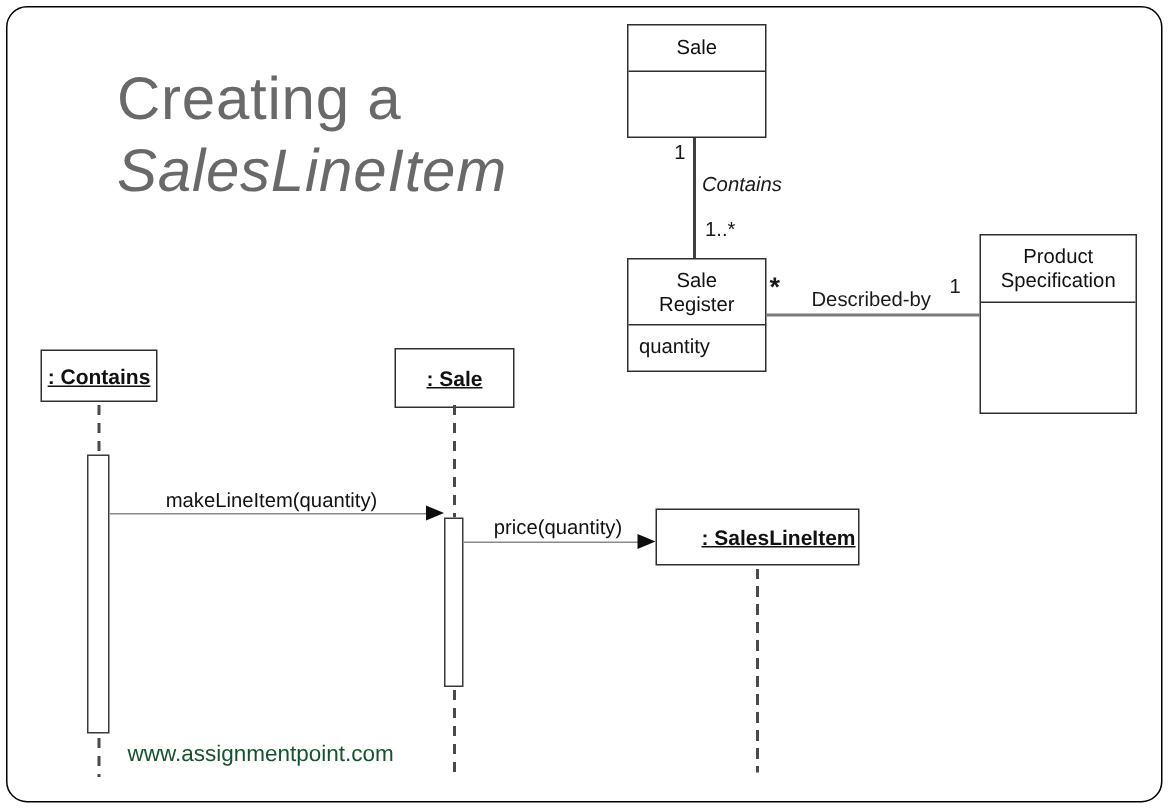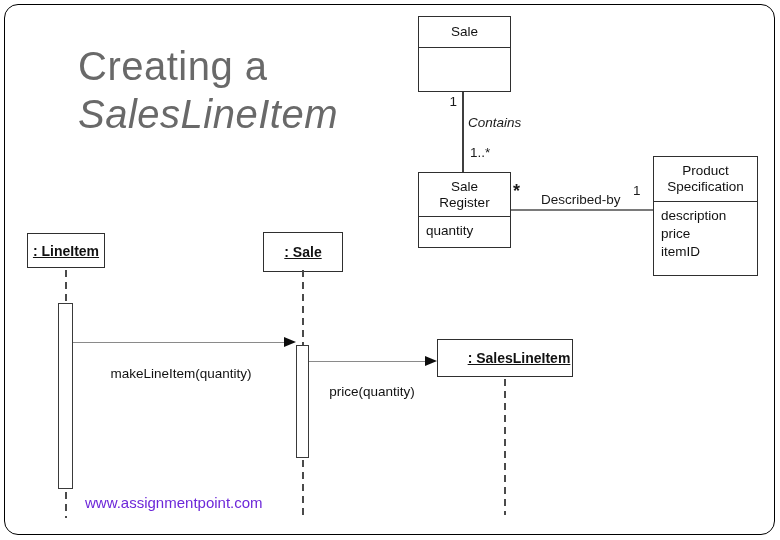--- a/index.html
+++ b/index.html
@@ -58,25 +58,25 @@
     position: absolute; background: #fff; border: 1.2px solid #3a3a3a;
   }
   .msgline { position: absolute; height: 1.3px; background: #8a8a8a; }
   .arrowhead {
     position: absolute; width: 0; height: 0;
     border-top: 5.5px solid transparent;
     border-bottom: 5.5px solid transparent;
     border-left: 12px solid #0d0d0d;
   }
   .msglabel {
-    position: absolute; font-size: 13.5px; text-align: center; white-space: nowrap; margin-top: 40px;
+    position: absolute; font-size: 13.5px; text-align: center; white-space: nowrap;
   }
   .footer {
     position: absolute; left: 85px; top: 494px;
-    font-size: 15px; color: #6d28d9;
+    font-size: 15px; color: #14532d;
   }
   .star { font-size: 18px; font-weight: bold; }
 </style>
 </head>
 <body>
 
 <div class="slide-border"></div>
 
 <div class="title">
   <div class="line1">Creating a</div>
@@ -107,29 +107,24 @@
 <div class="lbl star" style="left:513px; top:181px;">*</div>
 <div class="hline" style="left:511px; top:209px; width:142px;"></div>
 <div class="lbl" style="left:541px; top:192px;">Described-by</div>
 <div class="lbl" style="left:633px; top:183px;">1</div>
 
 <div class="cls" style="left:653px; top:156px; width:105px; height:120px;">
   <div class="head" style="height:45px;">
     <div>Product</div>
     <div>Specification</div>
   </div>
-  <div class="attrs">
-    <div>description</div>
-    <div>price</div>
-    <div>itemID</div>
-  </div>
 </div>
 
 <div class="obj" style="left:27px; top:233px; width:78px; height:35px;">
-  <span>: LineItem</span>
+  <span>: Contains</span>
 </div>
 
 <div class="obj" style="left:263px; top:232px; width:80px; height:40px;">
   <span>: Sale</span>
 </div>
 
 <div class="dash" style="left:65px; top:270px; height:33px;"></div>
 <div class="activation" style="left:58px; top:303px; width:15px; height:186px;"></div>
 <div class="dash" style="left:65px; top:492px; height:26px;"></div>
 

